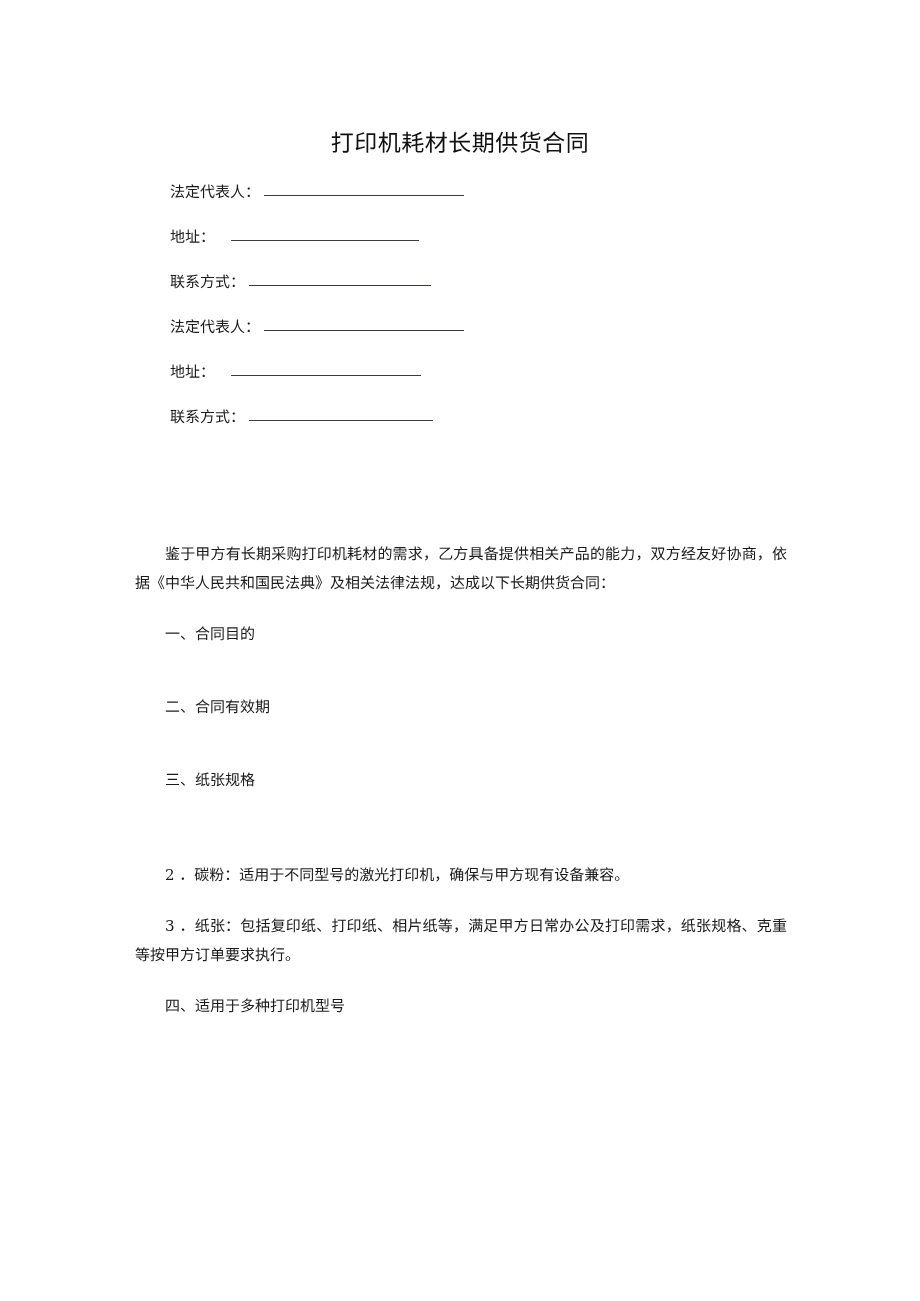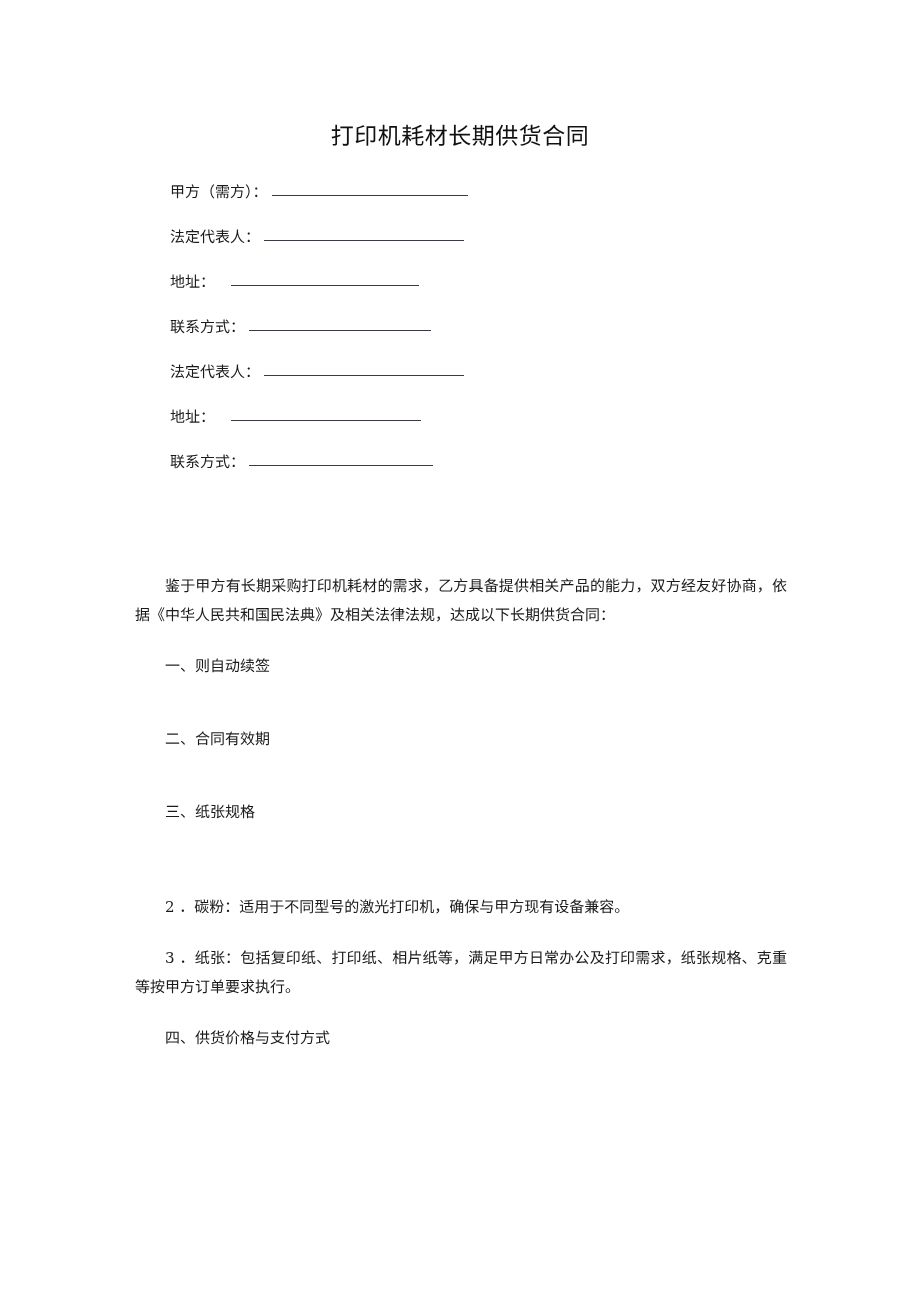--- a/index.html
+++ b/index.html
@@ -19,21 +19,21 @@
     position: absolute;
     left: 0;
     top: 0;
     width: 920px;
     height: 1301px;
     background: #ffffff;
   }
   .doc-title {
     position: absolute;
     left: 0;
-    top: 117px;
+    top: 124px;
     width: 920px;
     text-align: center;
     font-size: 23px;
     letter-spacing: 0.5px;
     color: #111111;
     font-weight: 400;
     white-space: nowrap;
   }
   .fields {
     position: absolute;
@@ -69,21 +69,20 @@
 
   .body-block {
     position: absolute;
     left: 135px;
     width: 652px;
     font-size: 15px;
     line-height: 29px;
     color: #1a1a1a;
     text-align: justify;
     text-justify: inter-ideograph;
-    margin-top: 32px;
   }
   .para {
     text-indent: 2em;
     margin: 0;
   }
   .heading {
     text-indent: 2em;
     margin: 0;
   }
   .subheading {
@@ -93,24 +92,20 @@
   .gap-sm { height: 22px; }
 </style>
 </head>
 <body>
 
 <div class="page">
 
   <div class="doc-title">打印机耗材长期供货合同</div>
 
   <div class="fields">
-    <div class="field-row">
-      <span class="field-label">甲方（需方）：</span>
-      <span class="field-rule rule-a"></span>
-    </div>
     <div class="field-row">
       <span class="field-label">法定代表人：</span>
       <span class="field-rule rule-b"></span>
     </div>
     <div class="field-row">
       <span class="field-label">地址：</span>
       <span class="field-rule rule-c"></span>
     </div>
     <div class="field-row">
       <span class="field-label">联系方式：</span>
@@ -128,35 +123,35 @@
       <span class="field-label">联系方式：</span>
       <span class="field-rule rule-h"></span>
     </div>
   </div>
 
   <div class="body-block" style="top: 540px;">
 
     <p class="para">鉴于甲方有长期采购打印机耗材的需求，乙方具备提供相关产品的能力，双方经友好协商，依据《中华人民共和国民法典》及相关法律法规，达成以下长期供货合同：</p>
 
     <div class="gap-sm"></div>
-    <p class="heading">一、则自动续签</p>
+    <p class="heading">一、合同目的</p>
     <div class="gap-sm"></div>
 
     <div class="gap-sm"></div>
     <p class="heading">二、合同有效期</p>
     <div class="gap-sm"></div>
 
     <div class="gap-sm"></div>
     <p class="heading">三、纸张规格</p>
     <div class="gap-sm"></div>
     <div class="gap-sm"></div>
     <div class="gap-sm"></div>
     <p class="para">2 ．碳粉：适用于不同型号的激光打印机，确保与甲方现有设备兼容。</p>
     <div class="gap-sm"></div>
     <p class="para">3 ．纸张：包括复印纸、打印纸、相片纸等，满足甲方日常办公及打印需求，纸张规格、克重等按甲方订单要求执行。</p>
 
     <div class="gap-sm"></div>
-    <p class="heading">四、供货价格与支付方式</p>
+    <p class="heading">四、适用于多种打印机型号</p>
     <div class="gap-sm"></div>
 
   </div>
 
 </div>
 
 </body></html>

